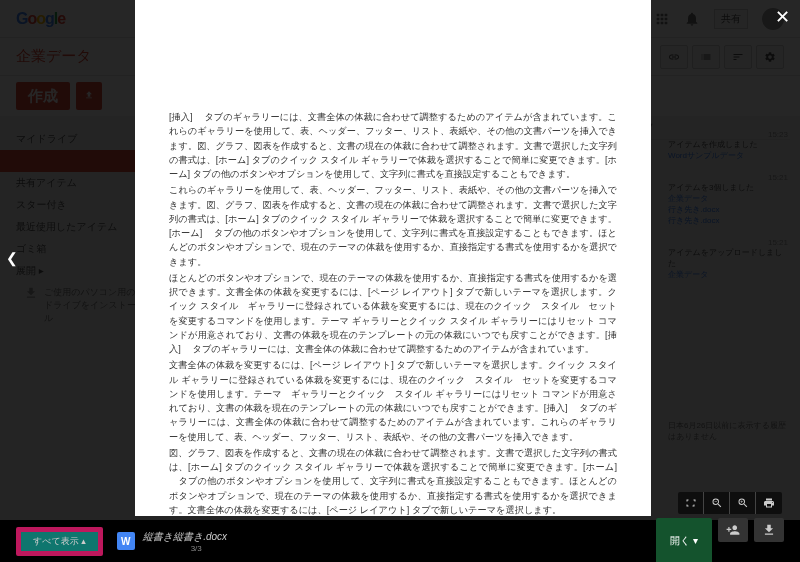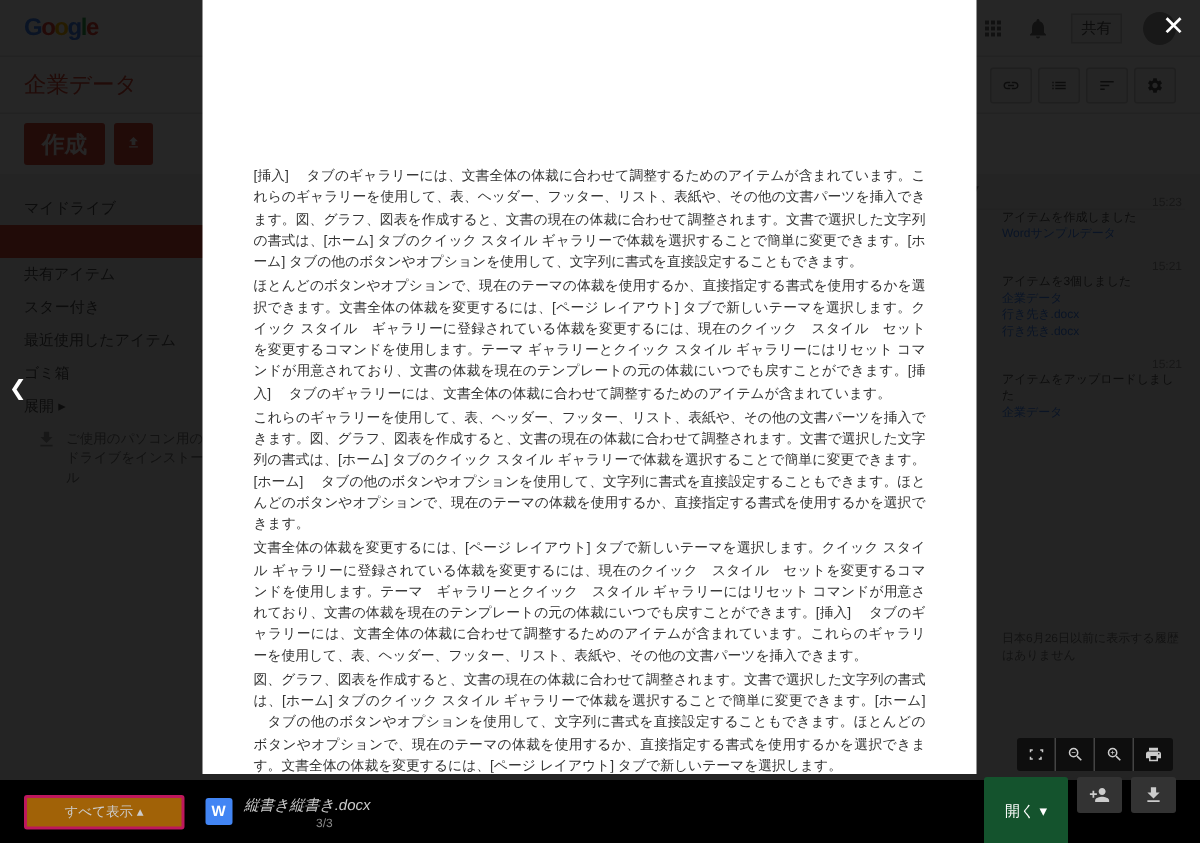--- a/index.html
+++ b/index.html
@@ -59,21 +59,21 @@
 
 .close-btn { position: absolute; top: 6px; right: 10px; color: #fff; font-size: 18px; cursor: pointer; }
 .prev-arrow { position: absolute; left: 6px; top: 250px; color: #fff; font-size: 14px; }
 
 .viewer-controls { position: absolute; right: 18px; bottom: 48px; display: flex; gap: 0; background: rgba(0,0,0,0.6); border-radius: 2px; }
 .vc-btn { width: 26px; height: 22px; display:flex;align-items:center;justify-content:center; color: #ccc; font-size: 12px; border-right: 1px solid #444; cursor: pointer; }
 .vc-btn:last-child { border-right: none; }
 .vc-btn svg { width:12px;height:12px;fill:#ccc; }
 
 .bottom-bar { position: absolute; left: 0; right: 0; bottom: 0; height: 42px; background: #000; display: flex; align-items: center; padding: 0 16px; }
-.show-all-btn { background: #a16207; border: 2px solid #be185d; color: #ccc; font-size: 9px; padding: 3px 25px; border-radius: 2px; }
+.show-all-btn { background: #0f766e; border: 5px solid #be185d; color: #ccc; font-size: 9px; padding: 3px 12px; border-radius: 2px; }
 .file-info { display: flex; align-items: center; gap: 8px; margin-left: 14px; color: #ccc; }
 .file-badge { width: 18px; height: 18px; background: #4285F4; color: #fff; font-size: 10px; font-weight: bold; display:flex;align-items:center;justify-content:center; border-radius: 2px; }
 .file-name { font-size: 10px; font-style: italic; }
 .file-page { font-size: 8px; color: #888; margin-left: 48px; }
 .bottom-right { margin-left: auto; display: flex; gap: 6px; }
 .open-btn { background: #14532d; color: #fff; font-size: 10px; padding: 16px 14px; border: none; border-radius: 2px; }
 .add-user-btn, .download-btn { width: 30px; height: 24px; background: #333; border: none; border-radius: 2px; display:flex;align-items:center;justify-content:center; }
 .add-user-btn svg, .download-btn svg { width:14px;height:14px;fill:#ccc; }
 
 .bg-sidebar-sub { padding:4px 16px 4px 24px; font-size:9px; color:#777; display:flex; gap:6px; }
@@ -182,22 +182,22 @@
     </div>
   <div class="bg-quota">日本6月26日以前に表示する履歴はありません</div>
 </div>
 
 <div class="overlay">
   <div class="close-btn">✕</div>
   <div class="prev-arrow">❮</div>
   <div class="doc-area">
     <div class="doc-content" id="doc-content">
         <p>[挿入] 　タブのギャラリーには、文書全体の体裁に合わせて調整するためのアイテムが含まれています。これらのギャラリーを使用して、表、ヘッダー、フッター、リスト、表紙や、その他の文書パーツを挿入できます。図、グラフ、図表を作成すると、文書の現在の体裁に合わせて調整されます。文書で選択した文字列の書式は、[ホーム] タブのクイック スタイル ギャラリーで体裁を選択することで簡単に変更できます。[ホーム] タブの他のボタンやオプションを使用して、文字列に書式を直接設定することもできます。</p>
+        <p>これらのギャラリーを使用して、表、ヘッダー、フッター、リスト、表紙や、その他の文書パーツを挿入できます。図、グラフ、図表を作成すると、文書の現在の体裁に合わせて調整されます。文書で選択した文字列の書式は、[ホーム] タブのクイック スタイル ギャラリーで体裁を選択することで簡単に変更できます。[ホーム] 　タブの他のボタンやオプションを使用して、文字列に書式を直接設定することもできます。ほとんどのボタンやオプションで、現在のテーマの体裁を使用するか、直接指定する書式を使用するかを選択できます。</p>
         <p>ほとんどのボタンやオプションで、現在のテーマの体裁を使用するか、直接指定する書式を使用するかを選択できます。文書全体の体裁を変更するには、[ページ レイアウト] タブで新しいテーマを選択します。クイック スタイル　ギャラリーに登録されている体裁を変更するには、現在のクイック　スタイル　セットを変更するコマンドを使用します。テーマ ギャラリーとクイック スタイル ギャラリーにはリセット コマンドが用意されており、文書の体裁を現在のテンプレートの元の体裁にいつでも戻すことができます。[挿入] 　タブのギャラリーには、文書全体の体裁に合わせて調整するためのアイテムが含まれています。</p>
-        <p>これらのギャラリーを使用して、表、ヘッダー、フッター、リスト、表紙や、その他の文書パーツを挿入できます。図、グラフ、図表を作成すると、文書の現在の体裁に合わせて調整されます。文書で選択した文字列の書式は、[ホーム] タブのクイック スタイル ギャラリーで体裁を選択することで簡単に変更できます。[ホーム] 　タブの他のボタンやオプションを使用して、文字列に書式を直接設定することもできます。ほとんどのボタンやオプションで、現在のテーマの体裁を使用するか、直接指定する書式を使用するかを選択できます。</p>
         <p>文書全体の体裁を変更するには、[ページ レイアウト] タブで新しいテーマを選択します。クイック スタイル ギャラリーに登録されている体裁を変更するには、現在のクイック　スタイル　セットを変更するコマンドを使用します。テーマ　ギャラリーとクイック　スタイル ギャラリーにはリセット コマンドが用意されており、文書の体裁を現在のテンプレートの元の体裁にいつでも戻すことができます。[挿入] 　タブのギャラリーには、文書全体の体裁に合わせて調整するためのアイテムが含まれています。これらのギャラリーを使用して、表、ヘッダー、フッター、リスト、表紙や、その他の文書パーツを挿入できます。</p>
         <p>図、グラフ、図表を作成すると、文書の現在の体裁に合わせて調整されます。文書で選択した文字列の書式は、[ホーム] タブのクイック スタイル ギャラリーで体裁を選択することで簡単に変更できます。[ホーム] 　タブの他のボタンやオプションを使用して、文字列に書式を直接設定することもできます。ほとんどのボタンやオプションで、現在のテーマの体裁を使用するか、直接指定する書式を使用するかを選択できます。文書全体の体裁を変更するには、[ページ レイアウト] タブで新しいテーマを選択します。</p>
       </div>
   </div>
 
   <div class="viewer-controls">
     <div class="vc-btn">
       <svg viewBox="0 0 24 24">
           <path d="M3 5v4h2V7h2V5H3zm2 10H3v4h4v-2H5v-2zm12 2h-2v2h4v-4h-2v2zm0-12v2h2v2h2V5h-4z"></path>
         </svg>

